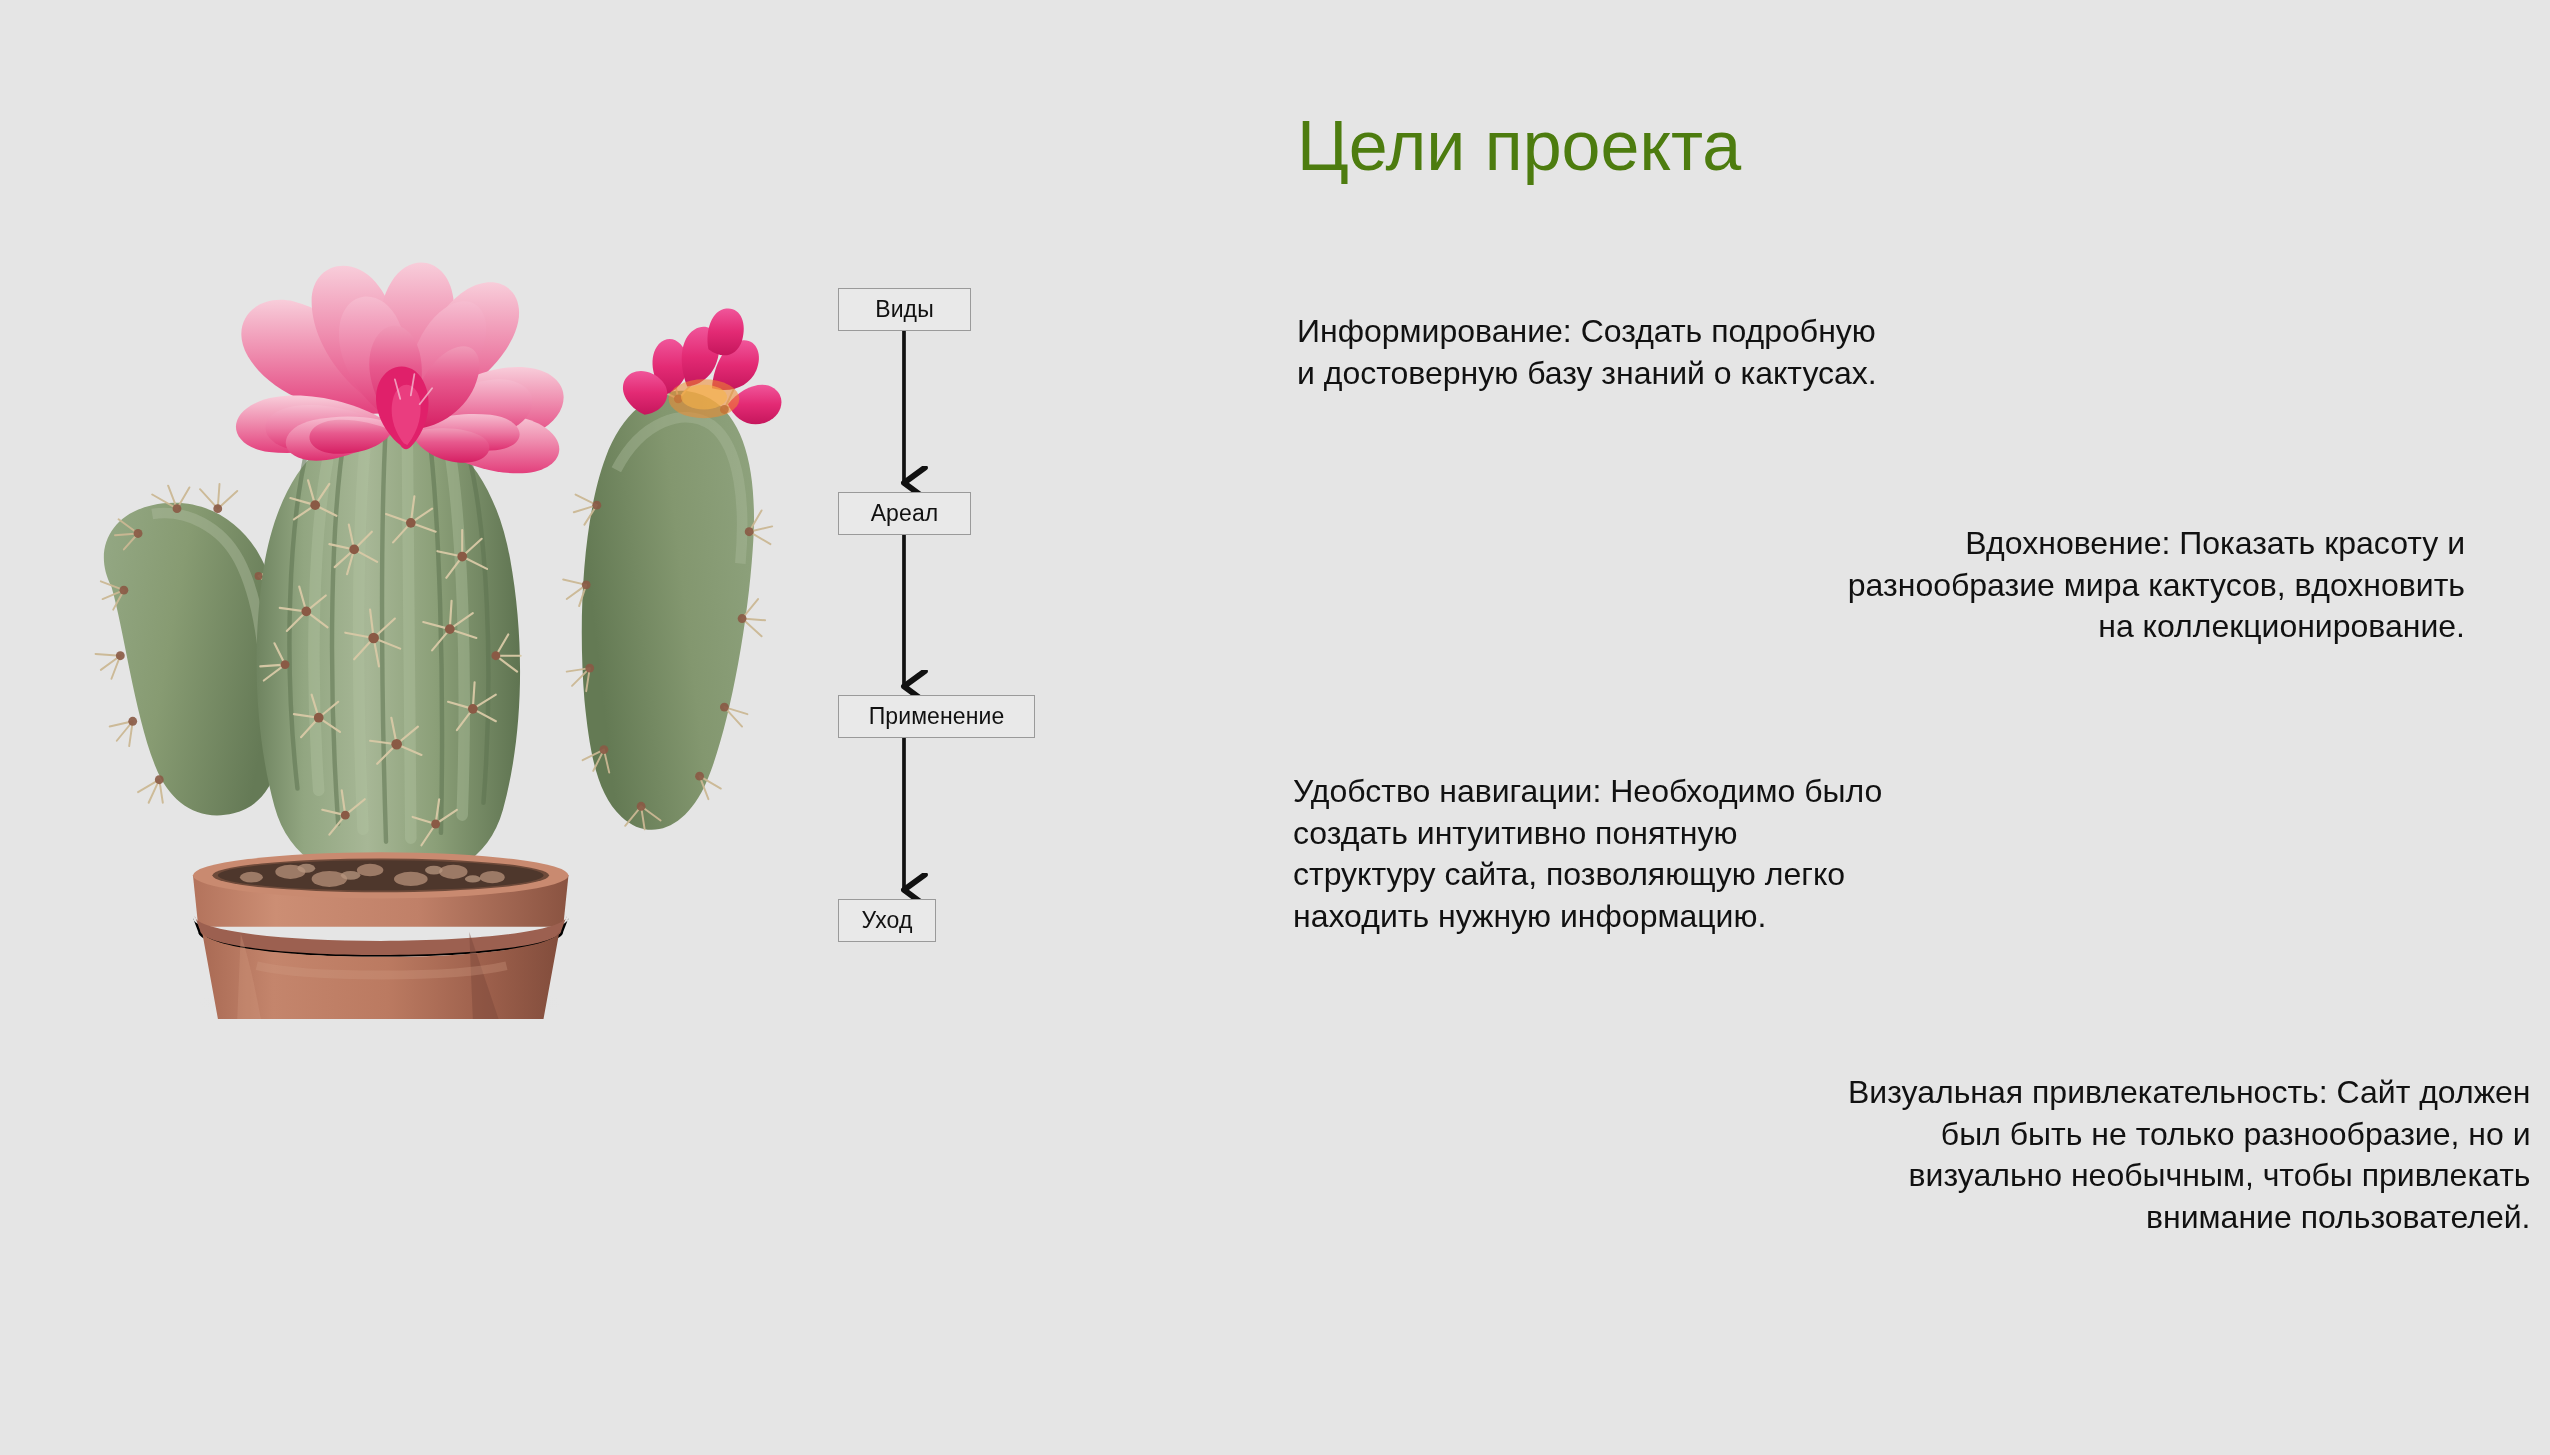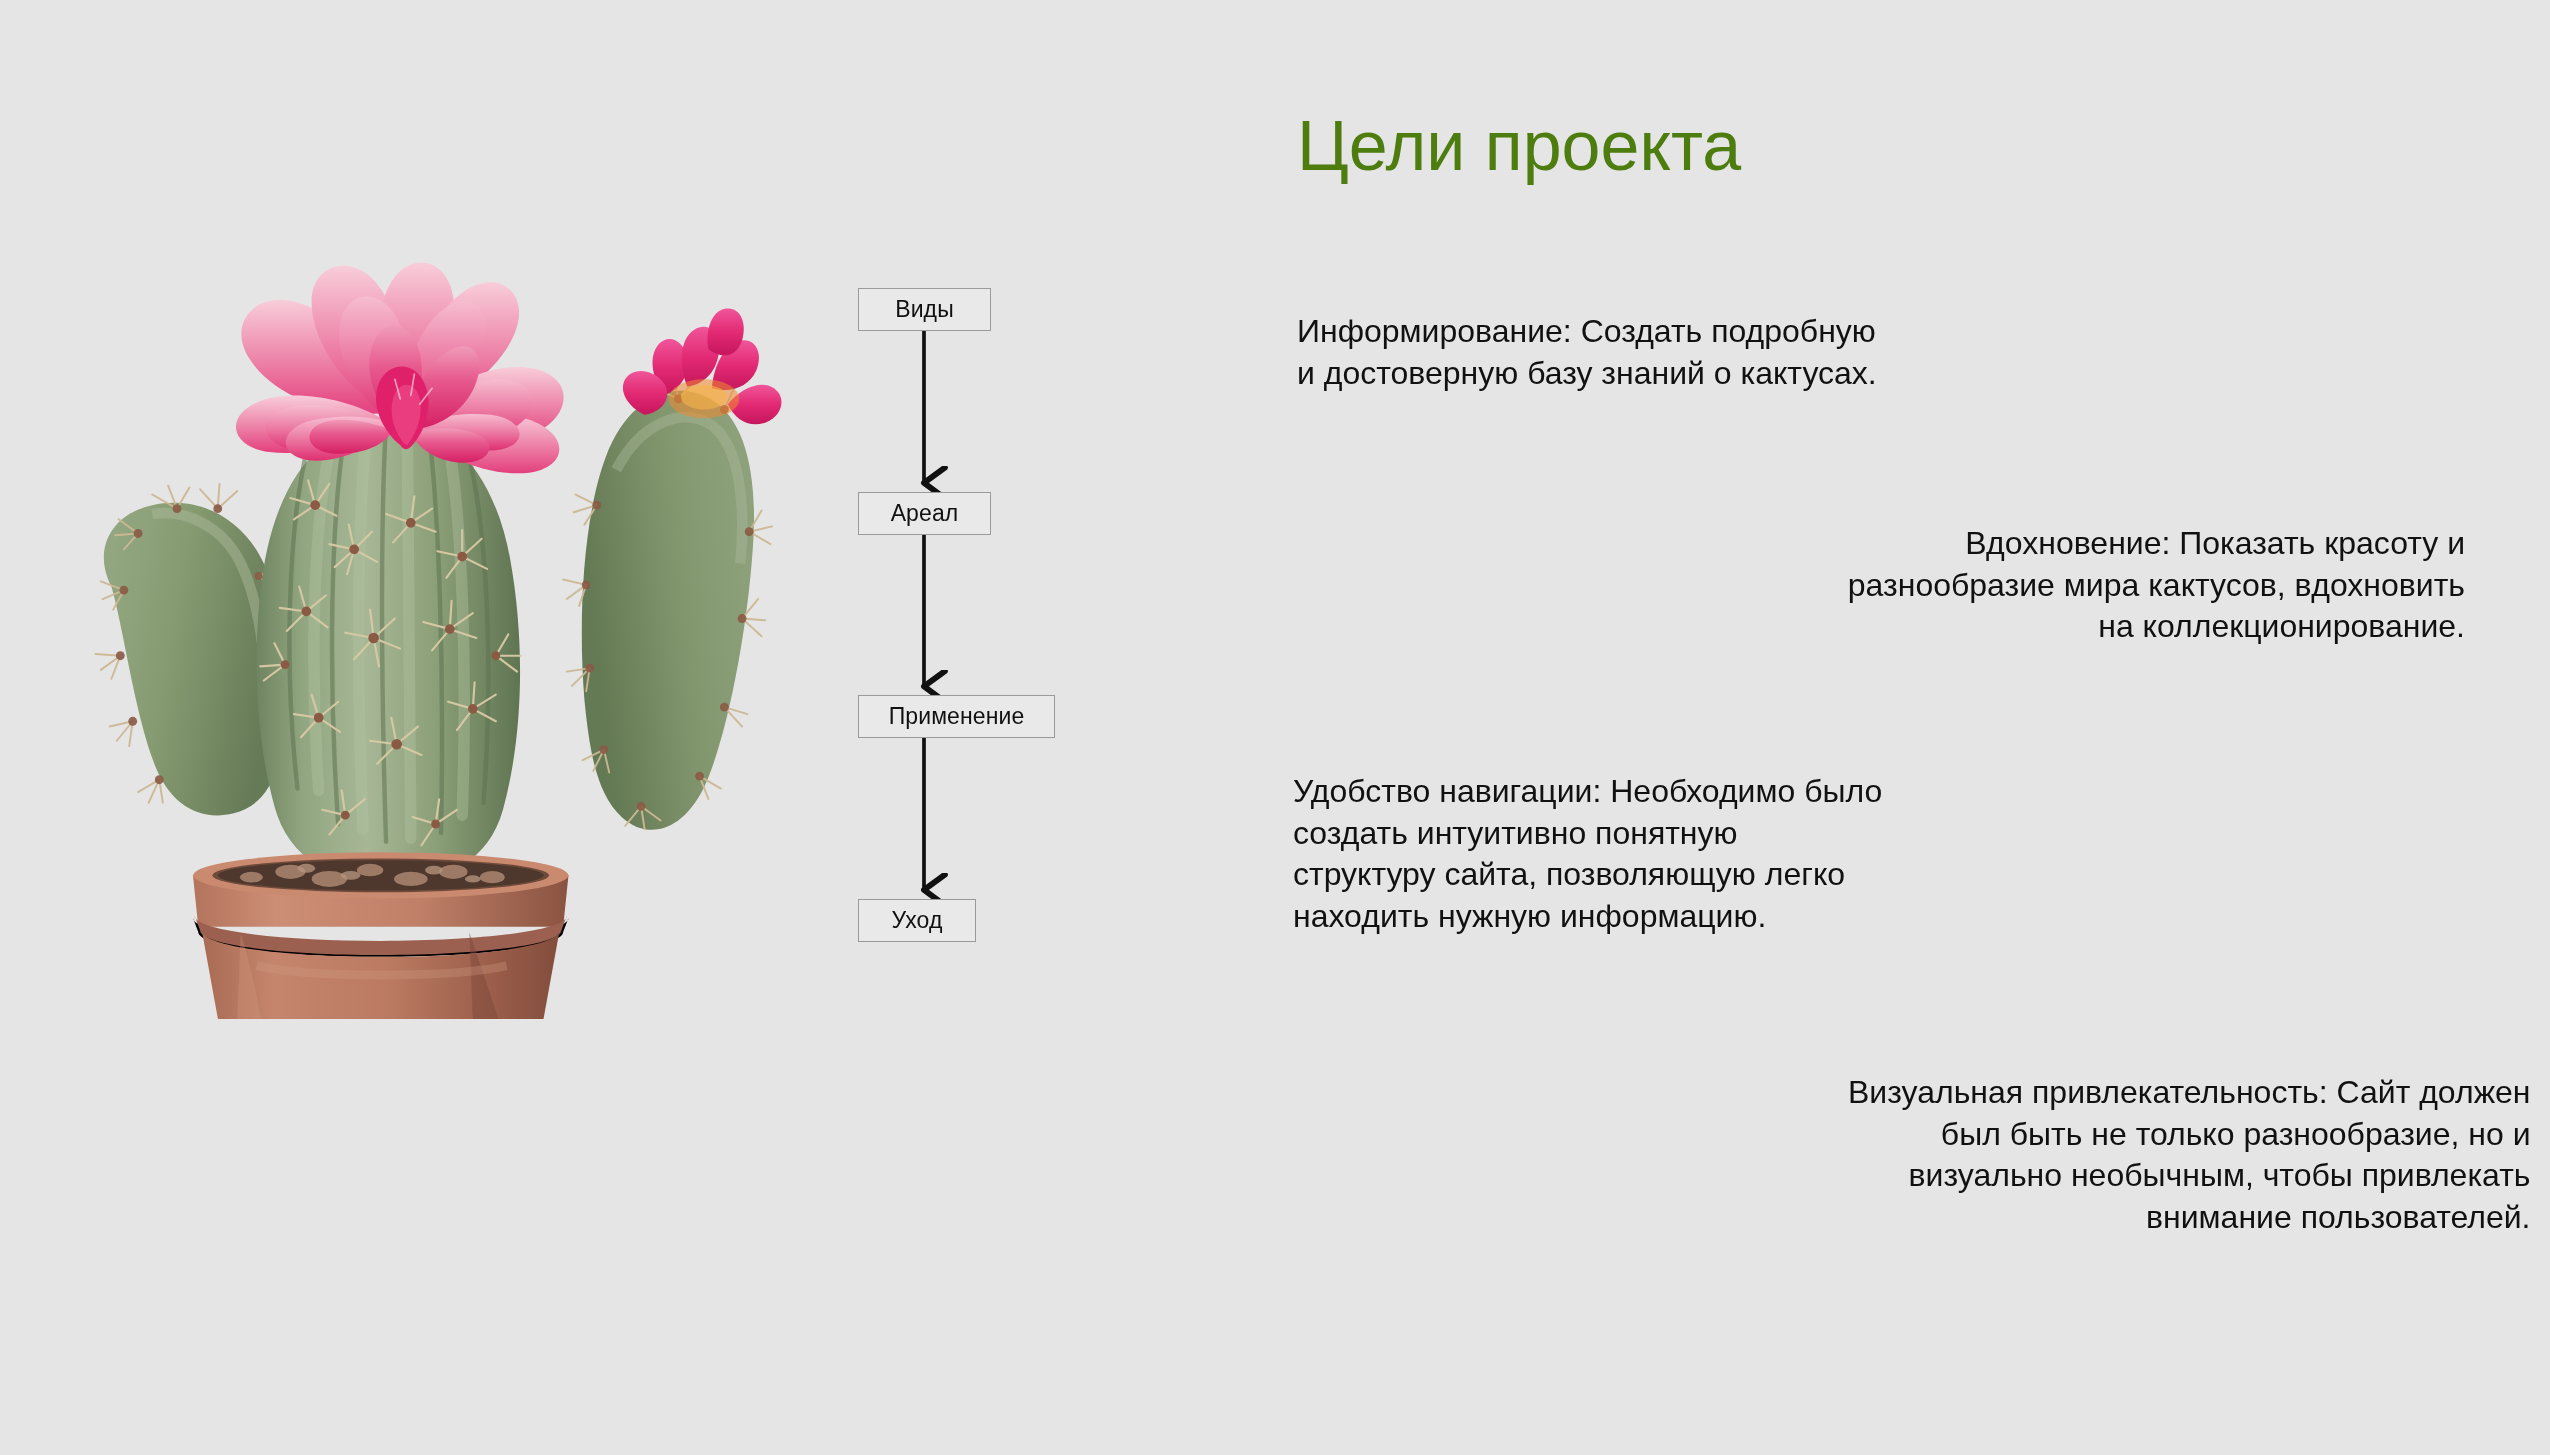--- a/index.html
+++ b/index.html
@@ -33,21 +33,21 @@
   }
   .cactus-figure svg {
     display: block;
     width: 100%;
     height: 100%;
   }
 
   
   .flow-diagram {
     position: absolute;
-    left: 824px;
+    left: 804px;
     top: 288px;
     width: 292px;
     height: 673px;
   }
   .flow-svg {
     position: absolute;
     left: 0;
     top: 0;
     width: 292px;
     height: 673px;
@@ -63,21 +63,21 @@
     display: flex;
     align-items: center;
     justify-content: center;
     letter-spacing: 0.1px;
     white-space: nowrap;
     height: 43px;
   }
   .flow-node.n1 { left: 34px;  top: 0px;   width: 133px; }
   .flow-node.n2 { left: 34px;  top: 204px; width: 133px; }
   .flow-node.n3 { left: 34px;  top: 407px; width: 197px; }
-  .flow-node.n4 { left: 34px;  top: 611px; width: 118px; }
+  .flow-node.n4 { left: 34px;  top: 611px; width: 98px; }
 
   
   .title {
     position: absolute;
     left: 1297px;
     top: 110px;
     font-size: 70px;
     line-height: 1.05;
     font-weight: 400;
     color: #4d7c0f;

